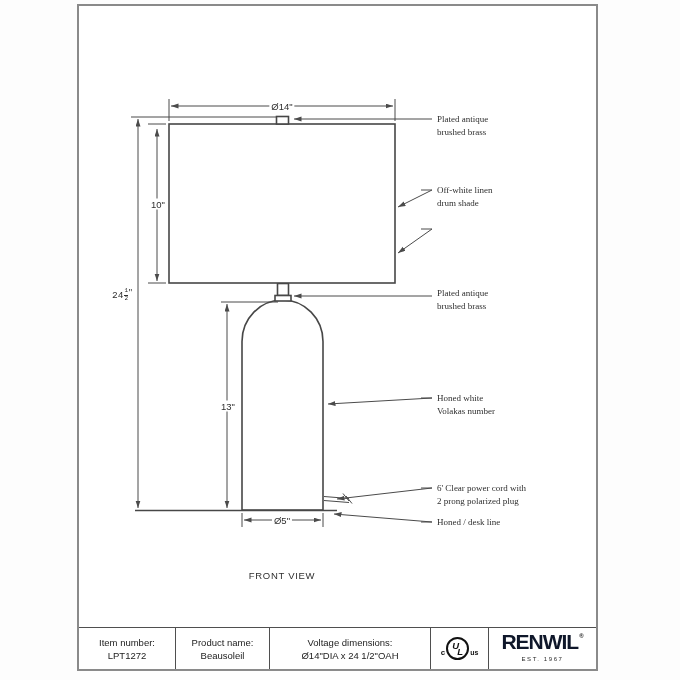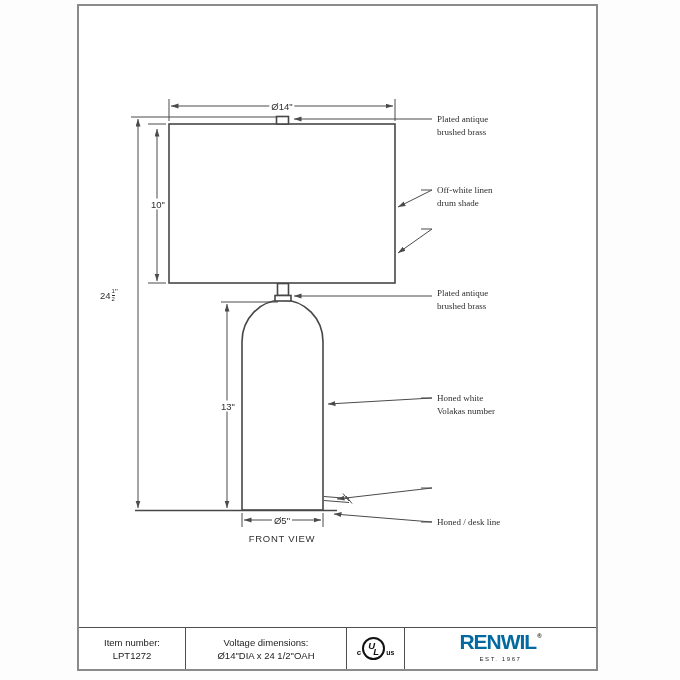--- a/index.html
+++ b/index.html
@@ -22,24 +22,24 @@
   .callout {
     position:absolute; left:437px; z-index:3;
     font-size:9px; line-height:12.5px; white-space:pre-line; color:#2f2f2f;font-family:Liberation Serif, serif;
   }
   .dim-chip {
     position:absolute; z-index:3; transform:translate(-50%,-50%);
     background:#ffffff; padding:0 2px; font-size:9.5px; color:#2f2f2f;
   }
   .view-label {
     position:absolute; z-index:3; transform:translate(-50%,-50%);
-    font-size:9.5px; letter-spacing:0.7px; color:#2f2f2f;
+    font-size:9.5px; letter-spacing:0.7px; color:#2f2f2f;margin-top:37px;
   }
-  .dim-oah { position:absolute; left:99px; top:288px; z-index:3; background:#fff; padding:0 1px;
-    font-size:9.5px; color:#2f2f2f; display:flex; align-items:center; }
+  .dim-oah { position:absolute; left:111px; top:288px; z-index:3; background:#fff; padding:0 1px;
+    font-size:9.5px; color:#2f2f2f; display:flex; align-items:center;font-family:Liberation Mono, monospace; }
   .frac { display:inline-flex; flex-direction:column; align-items:center;
     font-size:6px; line-height:6.5px; margin-left:1px; }
   .frac .num { border-bottom:0.5px solid #2f2f2f; }
   .oah-unit { font-size:8px; position:relative; top:-4px; }
 
   .title-block {
     position:absolute; left:0; right:0; bottom:0; height:42px; z-index:3;
     border-top:1.5px solid #4f4f4f; display:flex; background:#fff;
   }
   .tb-cell {
@@ -48,34 +48,38 @@
     font-size:9.5px; line-height:13px; text-align:center; color:#222;
   }
   .tb-cell:last-child { border-right:none; }
   .ul-cell { flex-direction:row; align-items:center; gap:1px; }
   .ul-c { font-size:8px; font-weight:bold; align-self:center; position:relative; top:4px; color:#111; }
   .ul-circle { position:relative; width:23px; height:23px; border:2.2px solid #111; border-radius:50%; background:#fff; }
   .ul-u { position:absolute; top:0px; left:4px; font-size:9.5px; font-weight:bold; font-style:italic; color:#111; }
   .ul-l { position:absolute; bottom:0px; right:4px; font-size:9.5px; font-weight:bold; font-style:italic; color:#111; }
   .ul-us { font-size:7px; font-weight:bold; align-self:center; position:relative; top:4px; color:#111; }
   .brand-row { display:flex; align-items:flex-start; }
-  .brand-name { font-size:21px; font-weight:bold; letter-spacing:-1px; color:#0369a1; line-height:20px; }
+  .brand-name { font-size:21px; font-weight:bold; letter-spacing:-1px; color:#0f172a; line-height:20px; }
   .brand-reg { font-size:6px; font-weight:bold; color:#151515; margin-left:1px; line-height:8px; }
   .brand-est { font-size:6px; letter-spacing:1.6px; color:#2a2a2a; margin-top:1px; }
 </style>
 </head>
 <body>
 
 <div class="page">
 
   <div class="frame">
     <div class="title-block">
-      <div class="tb-cell" style="width:107px">
+      <div class="tb-cell" style="width:97px">
         <div>Item number:</div>
         <div>LPT1272</div>
+      </div>
+      <div class="tb-cell" style="width:94px">
+        <div>Product name:</div>
+        <div>Beausoleil</div>
       </div>
       <div class="tb-cell" style="width:161px">
         <div>Voltage dimensions:</div>
         <div>Ø14"DIA x 24 1/2"OAH</div>
       </div>
       <div class="tb-cell ul-cell" style="width:58px">
         <span class="ul-c">c</span>
         <span class="ul-circle">
           <span class="ul-u">U</span>
           <span class="ul-l">L</span>
@@ -171,17 +175,19 @@
   </div>
 
   <div class="callout" style="top:113px">Plated antique
 brushed brass</div>
   <div class="callout" style="top:184px">Off-white linen
 drum shade</div>
   <div class="callout" style="top:287px">Plated antique
 brushed brass</div>
   <div class="callout" style="top:392px">Honed white
 Volakas number</div>
+  <div class="callout" style="top:482px">6' Clear power cord with
+2 prong polarized plug</div>
   <div class="callout" style="top:516px">Honed / desk line</div>
 
   <div class="view-label" style="left:282px; top:538px">FRONT VIEW</div>
 
 </div>
 
 </body></html>

